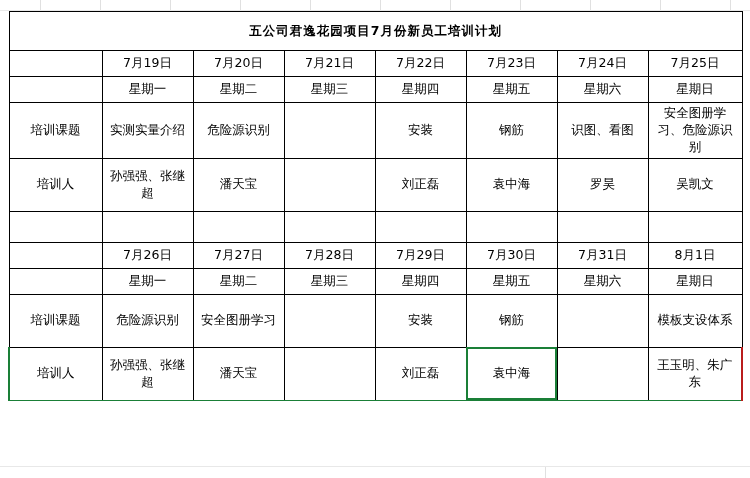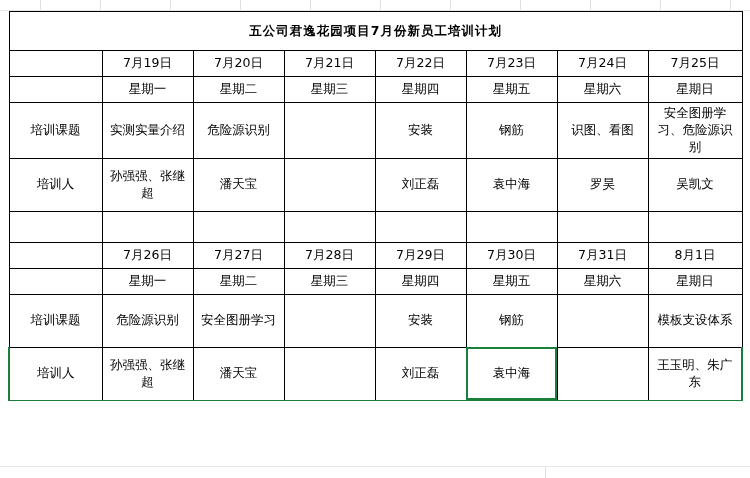--- a/index.html
+++ b/index.html
@@ -80,21 +80,21 @@
     border: 1px solid #1a7f37;
   }
   tr.selected-row td {
     border-top: 1px solid #1a7f37;
     border-bottom: 1px solid #1a7f37;
   }
   tr.selected-row td:first-child {
     border-left: 2px solid #1a7f37;
   }
   tr.selected-row td:last-child {
-    border-right: 2px solid #15803d;
+    border-right: 2px solid #b91c1c;
   }
   
   .bottomstrip {
     position: absolute;
     left: 0;
     top: 466px;
     width: 750px;
     height: 12px;
     background: #ffffff;
     border-top: 1px solid #e8e8e8;

